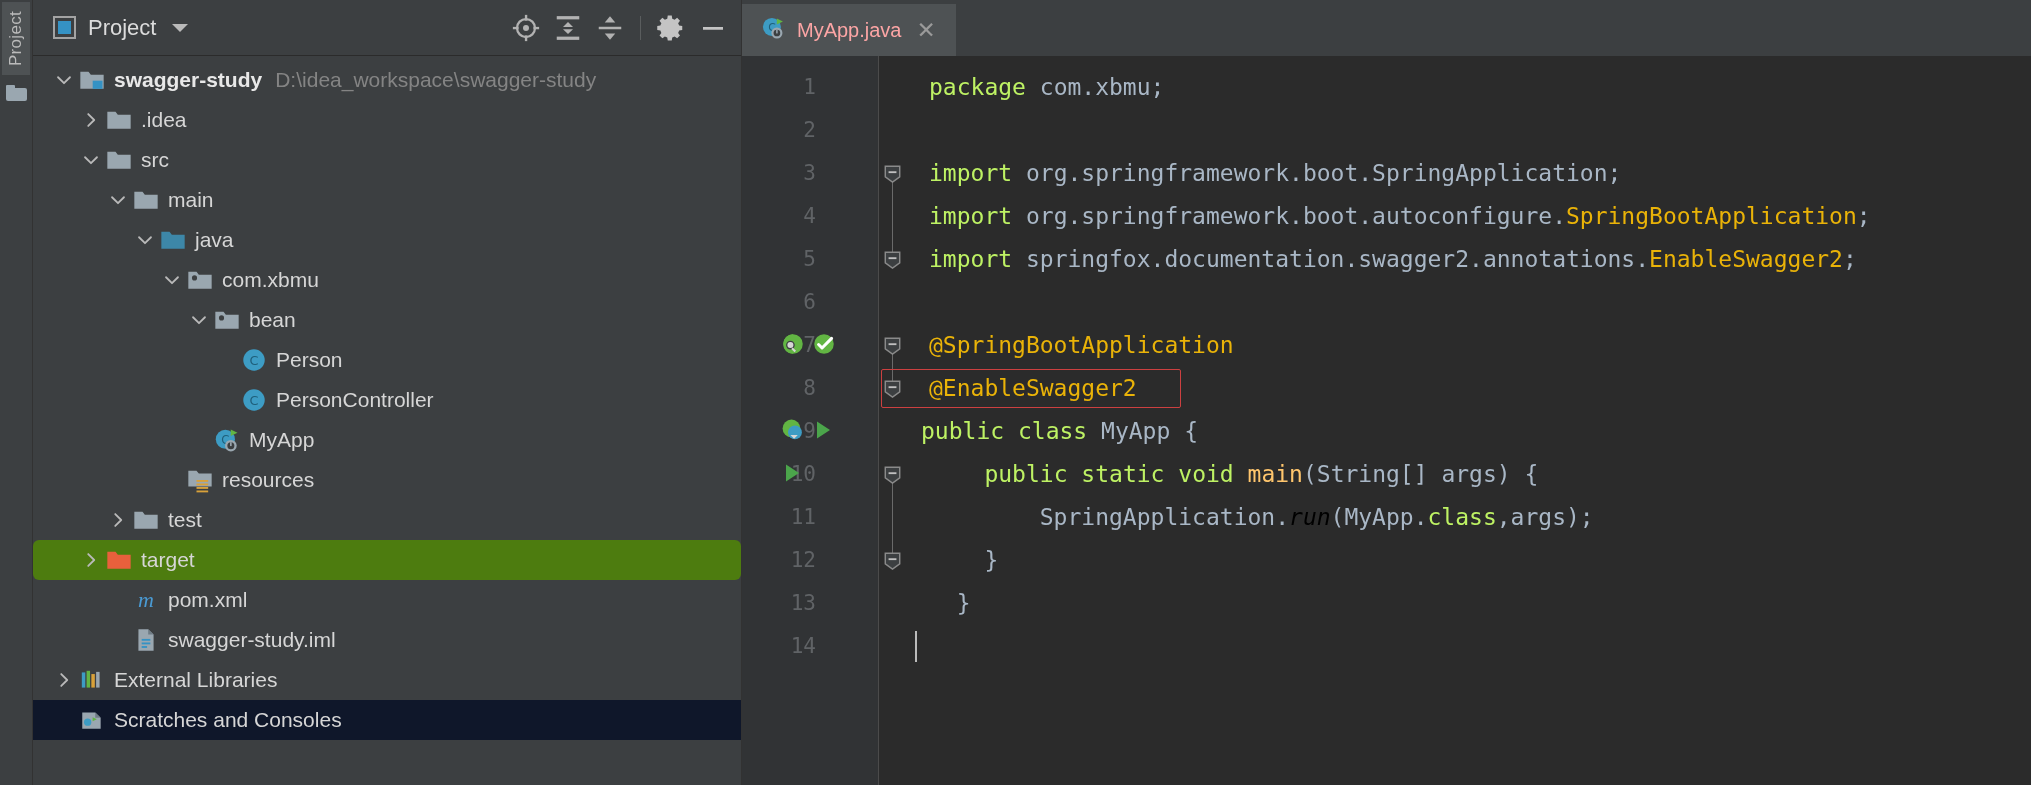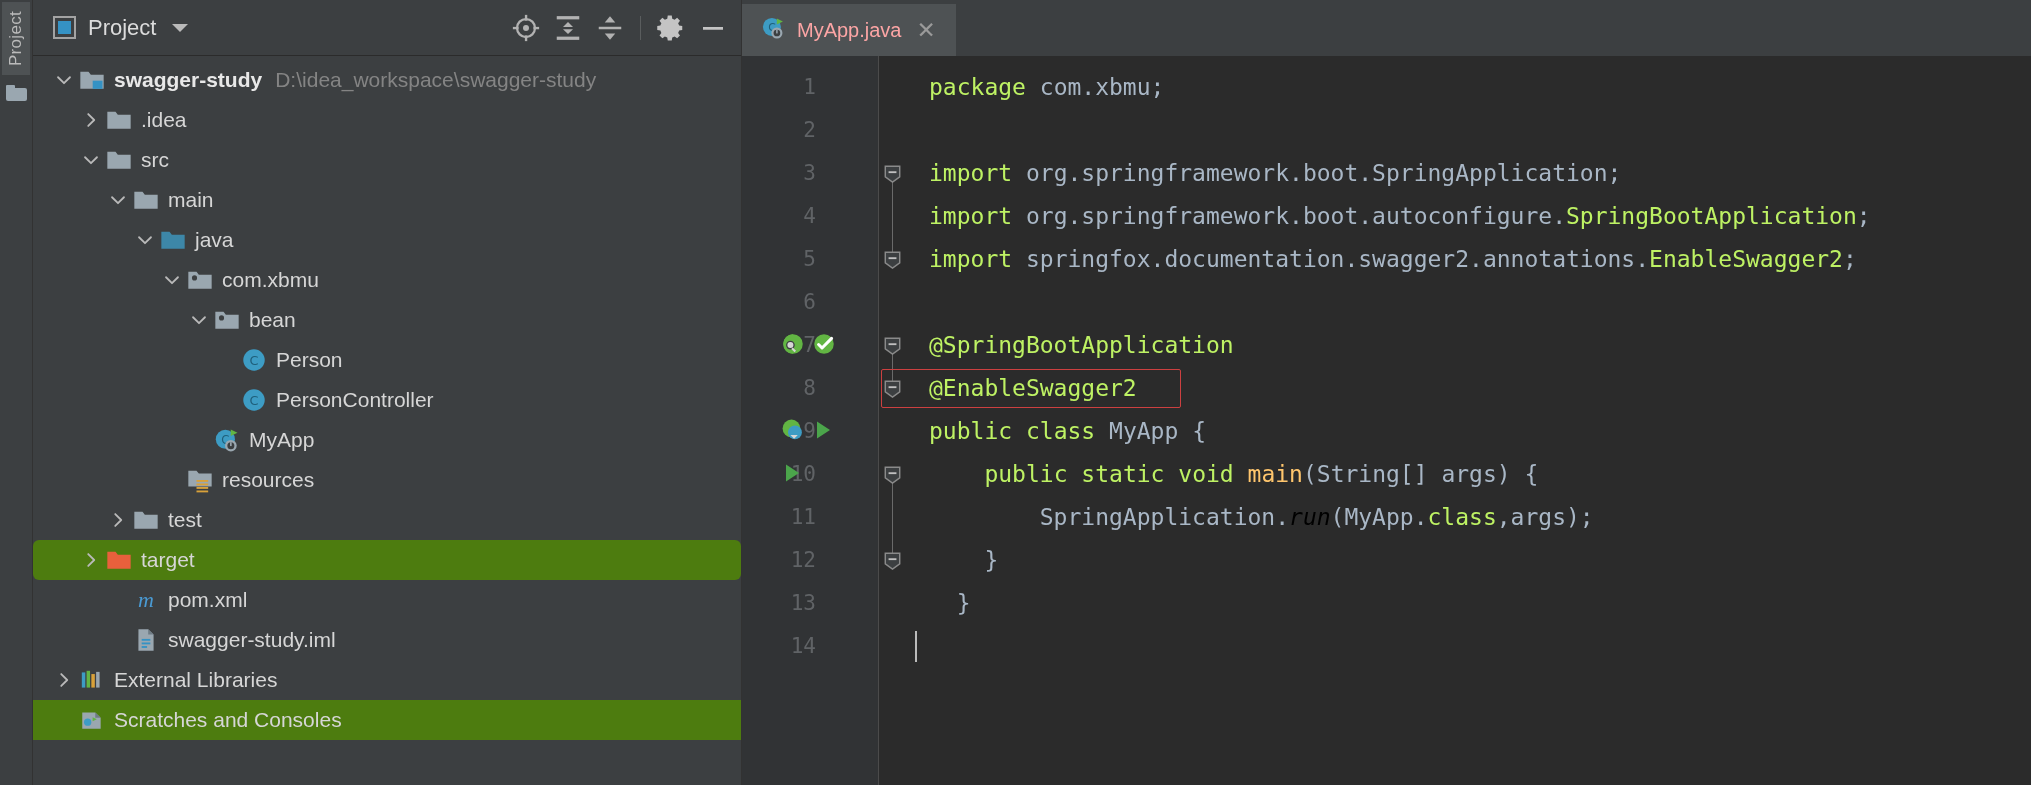--- a/index.html
+++ b/index.html
@@ -74,21 +74,21 @@
   svg.ic { display:block; }
 
   
   .tree { flex: 1; overflow: hidden; padding-top: 4px; position: relative; background:#3c3f41; }
   .tree-row {
     height: 40px; display: flex; align-items: center;
     color: #d6d6d6; font-size: 21px; white-space: nowrap;
     padding-right: 6px;
   }
   .tree-row.sel-inactive { background: #4d7c0f; border-radius: 6px; }
-  .tree-row.sel-active  { background: #4d7c0f; }
+  .tree-row.sel-active  { background: #0f172a; }
   .tw { width: 26px; flex: 0 0 26px; display:flex; align-items:center; justify-content:center; }
   .tw svg { display:block; }
   .ticon { width: 30px; flex:0 0 30px; display:flex; align-items:center; justify-content:center; margin-right: 7px; }
   .tlabel { }
   .tlabel.bold { font-weight: bold; color:#e8e8e8; }
   .tsub { color: #848484; margin-left: 13px; font-size: 21px; }
 
   
   .editor-side { flex: 1; height: 785px; display: flex; flex-direction: column; background: #2b2b2b; min-width:0; }
   .tabbar { height: 56px; flex:0 0 56px; background:#3c3f41; display:flex; align-items:flex-end; }
@@ -118,21 +118,21 @@
   }
   .g-marks { position:absolute; left: 38px; top:0; height:43px; display:flex; align-items:center; gap:5px; }
 
   .c-row { height: 43px; line-height: 43px; white-space: pre; font-size: 23px; position:relative; padding-left: 14px; }
   .fold-mark { position:absolute; left: 3px; width: 21px; height: 21px; }
   .fold-line { position:absolute; left: 13px; width: 1px; background:#6a6a6a; }
 
   
   .kw  { color:#bef264; }
   .plain { color:#a9b7c6; }
-  .ann { color:#bef264; }
+  .ann { color:#eab308; }
   .hl  { color:#ffc66d; }
   .ital { font-style: italic; }
 
   .redbox {
     position:absolute; border:1px solid #cc4040; border-radius:2px;
     pointer-events:none;
   }
   .caret-line { position:absolute; width:2px; background:#bbbbbb; }
 
   .scrollbar-v {
@@ -540,21 +540,21 @@
         </div>
       <div class="code-body" id="codebody">
           <div class="c-row" style="position: absolute; top: 10px; left: 0px; right: 0px;"><span style="margin-left: 36px;"><span class="kw">package</span><span class="plain"> com.xbmu;</span></span></div>
           <div class="c-row" style="position: absolute; top: 53px; left: 0px; right: 0px;"><span style="margin-left: 36px;"></span></div>
           <div class="c-row" style="position: absolute; top: 96px; left: 0px; right: 0px;"><span style="margin-left: 36px;"><span class="kw">import</span><span class="plain"> org.springframework.boot.SpringApplication;</span></span></div>
           <div class="c-row" style="position: absolute; top: 139px; left: 0px; right: 0px;"><span style="margin-left: 36px;"><span class="kw">import</span><span class="plain"> org.springframework.boot.autoconfigure.</span><span class="ann">SpringBootApplication</span><span class="plain">;</span></span></div>
           <div class="c-row" style="position: absolute; top: 182px; left: 0px; right: 0px;"><span style="margin-left: 36px;"><span class="kw">import</span><span class="plain"> springfox.documentation.swagger2.annotations.</span><span class="ann">EnableSwagger2</span><span class="plain">;</span></span></div>
           <div class="c-row" style="position: absolute; top: 225px; left: 0px; right: 0px;"><span style="margin-left: 36px;"></span></div>
           <div class="c-row" style="position: absolute; top: 268px; left: 0px; right: 0px;"><span style="margin-left: 36px;"><span class="ann">@SpringBootApplication</span></span></div>
           <div class="c-row" style="position: absolute; top: 311px; left: 0px; right: 0px;"><span style="margin-left: 36px;"><span class="ann">@EnableSwagger2</span></span></div>
-          <div class="c-row" style="position: absolute; top: 354px; left: 0px; right: 0px;"><span style="margin-left: 36px;"><span class="kw">public</span><span class="plain"> </span><span class="kw">class</span><span class="plain"> MyApp {</span></span></div>
+          <div class="c-row" style="position: absolute; top: 354px; left: 0px; right: 0px;"><span style="margin-left: 28px;"><span class="kw">public</span><span class="plain"> </span><span class="kw">class</span><span class="plain"> MyApp {</span></span></div>
           <div class="c-row" style="position: absolute; top: 397px; left: 0px; right: 0px;"><span style="margin-left: 36px;"><span class="plain">    </span><span class="kw">public</span><span class="plain"> </span><span class="kw">static</span><span class="plain"> </span><span class="kw">void</span><span class="plain"> </span><span class="hl">main</span><span class="plain">(String[] args) {</span></span></div>
           <div class="c-row" style="position: absolute; top: 440px; left: 0px; right: 0px;"><span style="margin-left: 36px;"><span class="plain">        SpringApplication.</span><span class="ital">run</span><span class="plain">(MyApp.</span><span class="kw">class</span><span class="plain">,args);</span></span></div>
           <div class="c-row" style="position: absolute; top: 483px; left: 0px; right: 0px;"><span style="margin-left: 36px;"><span class="plain">    }</span></span></div>
           <div class="c-row" style="position: absolute; top: 526px; left: 0px; right: 0px;"><span style="margin-left: 36px;"><span class="plain">  }</span></span></div>
           <div class="c-row" style="position: absolute; top: 569px; left: 0px; right: 0px;"><span style="margin-left: 36px;"></span></div>
           <div class="fold-line" style="top: 117px; height: 86px;"></div>
           <div class="fold-line" style="top: 289px; height: 43px;"></div>
           <div class="fold-line" style="top: 418px; height: 86px;"></div>
           <div class="fold-mark" style="top: 107px;"><svg width="21" height="21" viewBox="0 0 16 16">
               <path d="M2.5 2.5h11v8l-5.5 4-5.5-4z" fill="#3c3f41" stroke="#8a8a8a" stroke-width="1.1"></path>

